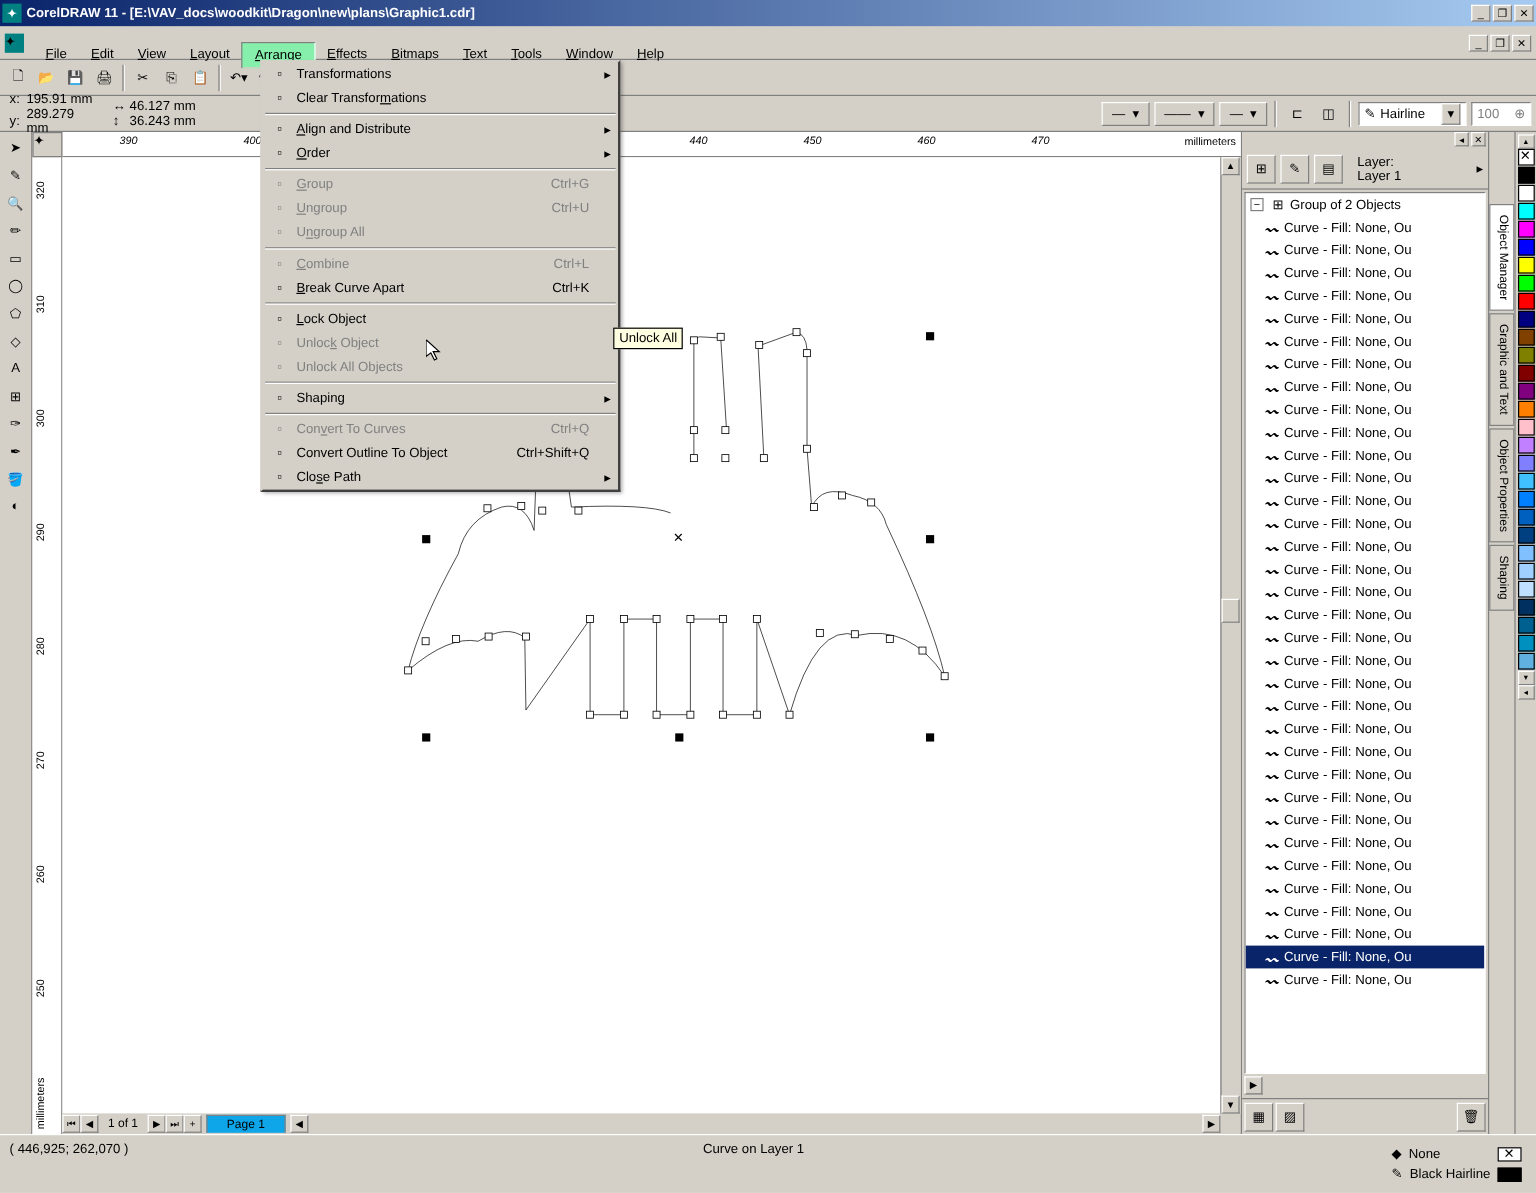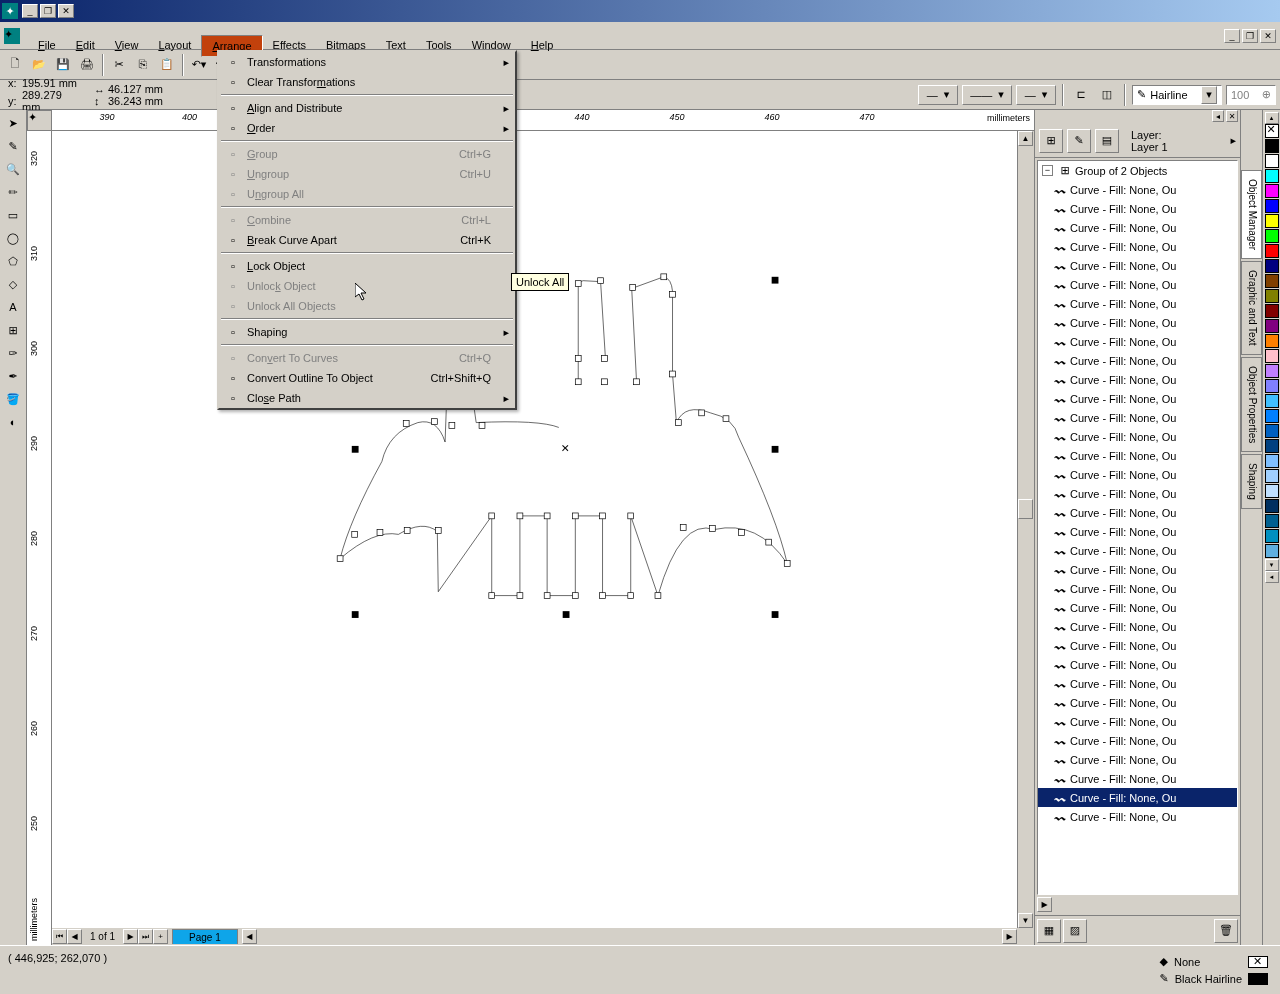--- a/index.html
+++ b/index.html
@@ -9,21 +9,21 @@
 .titlebar { height: 22px; background: linear-gradient(to right, #0a246a, #a6caf0); display: flex; align-items: center; padding: 0 2px; color: white; }
 .titlebar-icon { width: 16px; height: 16px; background: #008080; margin-right: 4px; display: inline-flex; align-items: center; justify-content: center; }
 .titlebar-text { flex: 1; font-weight: bold; }
 .titlebar-controls { display: flex; gap: 2px; }
 .titlebar-btn { width: 16px; height: 14px; background: #d4d0c8; border: 1px solid; border-color: #fff #808080 #808080 #fff; display: flex; align-items: center; justify-content: center; font-size: 9px; cursor: pointer; color: #000; }
 
 
 .menubar { height: 28px; background: #d4d0c8; display: flex; align-items: center; padding: 0 4px; border-bottom: 1px solid #808080; }
 .menubar-icon { width: 16px; height: 16px; margin-right: 8px; background: #008080; }
 .menu-item { padding: 4px 10px; cursor: pointer; margin-top: 21px; }
-.menu-item.active { background: #c2410c; border: 1px solid; border-color: #808080 #fff #d4d0c8 #808080; }
+.menu-item.active { background: #86efac; border: 1px solid; border-color: #808080 #fff #d4d0c8 #808080; }
 .menu-item u { text-decoration: underline; }
 .menubar-right { margin-left: auto; display: flex; gap: 2px; }
 
 
 .toolbar { height: 30px; background: #d4d0c8; display: flex; align-items: center; padding: 2px 4px; border-bottom: 1px solid #808080; gap: 2px; }
 .tool-btn { width: 22px; height: 22px; border: 1px solid transparent; display: flex; align-items: center; justify-content: center; cursor: pointer; }
 .tool-sep { width: 2px; height: 22px; border-left: 1px solid #808080; border-right: 1px solid #fff; margin: 0 2px; }
 
 
 .propbar { height: 30px; background: #d4d0c8; display: flex; align-items: center; padding: 2px 4px; border-bottom: 1px solid #808080; gap: 4px; }
@@ -117,20 +117,21 @@
 .status-right { display: flex; flex-direction: column; justify-content: center; gap: 4px; font-size: 11px; padding-right: 8px; }
 .status-fill { display: flex; align-items: center; gap: 6px; }
 .fill-swatch { width: 20px; height: 12px; border: 1px solid #000; background: #fff; position: relative; }
 .fill-swatch.none::after { content: '✕'; position: absolute; top: -2px; left: 4px; }
 </style>
 </head>
 <body>
 
 <div class="titlebar">
   <div class="titlebar-icon">✦</div>
+  <div class="titlebar-text">CorelDRAW 11 - [E:\VAV_docs\woodkit\Dragon\new\plans\Graphic1.cdr]</div>
   <div class="titlebar-controls">
     <div class="titlebar-btn">_</div>
     <div class="titlebar-btn">❐</div>
     <div class="titlebar-btn">✕</div>
   </div>
 </div>
 
 <div class="menubar">
   <div class="menubar-icon">✦</div>
   <div id="menubar-items" style="display: flex;">
@@ -316,21 +317,21 @@
     <div class="tbox-btn">✒</div>
     <div class="tbox-btn">🪣</div>
     <div class="tbox-btn">◐</div>
   </div>
 
   <div class="workspace">
     <div class="ruler-corner">✦</div>
     <div class="ruler-h" id="ruler-h">
       <span class="ruler-h-unit">millimeters</span>
     <span class="ruler-h-label" style="left: 47.5px;">390</span>
-        <span class="ruler-h-label" style="left: 130px;">400</span>
+        <span class="ruler-h-label" style="left: 151px;">400</span>
         <span class="ruler-h-label" style="left: 522.5px;">440</span>
         <span class="ruler-h-label" style="left: 617.5px;">450</span>
         <span class="ruler-h-label" style="left: 712.5px;">460</span>
         <span class="ruler-h-label" style="left: 807.5px;">470</span>
       </div>
     <div class="ruler-v" id="ruler-v">
       <span class="ruler-v-unit">millimeters</span>
     <span class="ruler-v-label" style="top: 20px;">320</span>
         <span class="ruler-v-label" style="top: 115px;">310</span>
         <span class="ruler-v-label" style="top: 210px;">300</span>
@@ -537,20 +538,23 @@
       </div>
     <div class="palette-nav">▾</div>
     <div class="palette-nav">◂</div>
   </div>
 </div>
 
 <div class="statusbar">
   <div class="status-left">
     <div>( 446,925; 262,070 )</div>
   </div>
+  <div class="status-mid">
+    <div>Curve on Layer 1</div>
+  </div>
   <div class="status-right">
     <div class="status-fill">
       <span>◆</span>
       <span>None</span>
       <div class="fill-swatch none" style="margin-left:auto"></div>
     </div>
     <div class="status-fill">
       <span>✎</span>
       <span>Black Hairline</span>
       <div class="fill-swatch" style="margin-left:auto;background:#000"></div>

